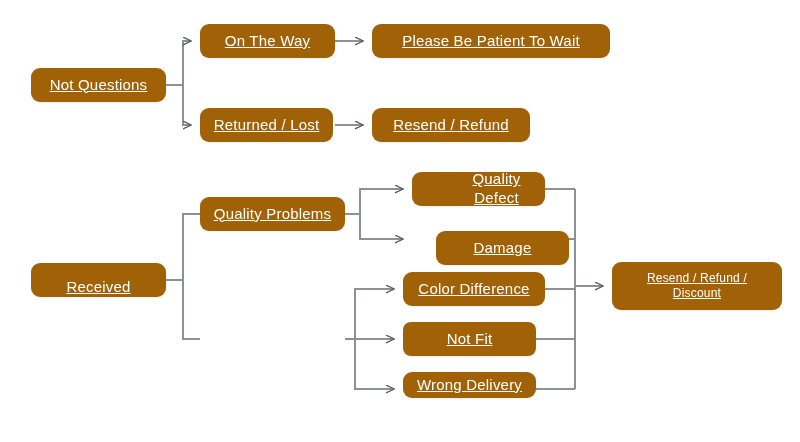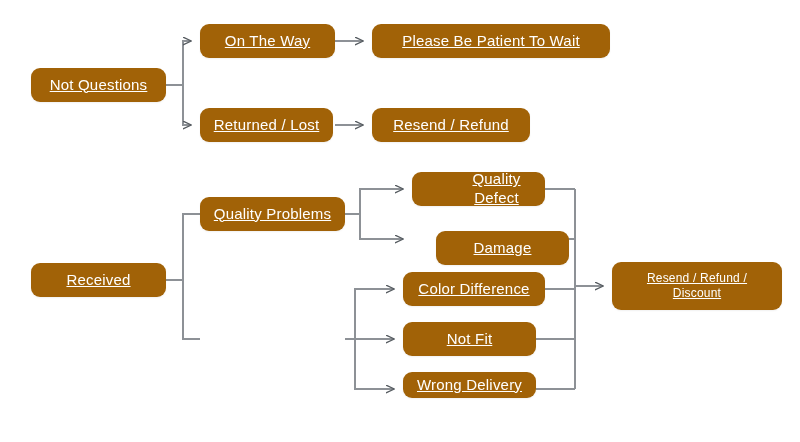--- a/index.html
+++ b/index.html
@@ -112,42 +112,42 @@
   </div>
 
   <div class="node" style="left:200px; top:108px; width:133px; height:34px;">
     <span>Returned / Lost</span>
   </div>
 
   <div class="node" style="left:372px; top:108px; width:158px; height:34px;">
     <span>Resend / Refund</span>
   </div>
 
-  <div class="node" style="left:31px;  top:263px; width:135px; height:34px;">
+  <div class="node" style="left:31px;  top:263px; width:135px; height:34px;align-items:flex-end;">
     <span>Received</span>
   </div>
 
   <div class="node" style="left:200px; top:197px; width:145px; height:34px;">
     <span>Quality Problems</span>
   </div>
 
 
   <div class="node" style="left:412px; top:172px; width:133px; height:34px;padding-left:44px;">
     <span>Quality Defect</span>
   </div>
 
   <div class="node" style="left:436px; top:222px; width:133px; height:34px;margin-top:9px;">
     <span>Damage</span>
   </div>
 
   <div class="node" style="left:403px; top:272px; width:142px; height:34px;">
     <span>Color Difference</span>
   </div>
 
-  <div class="node" style="left:403px; top:322px; width:133px; height:34px;">
+  <div class="node" style="left:403px; top:322px; width:133px; height:34px;border-radius:8px;">
     <span>Not Fit</span>
   </div>
 
   <div class="node" style="left:403px; top:372px; width:133px; height:26px;">
     <span>Wrong Delivery</span>
   </div>
 
   <div class="node two-line" style="left:612px; top:262px; width:170px; height:48px;">
     <span style="white-space:pre-line;">Resend / Refund /
 Discount</span>

